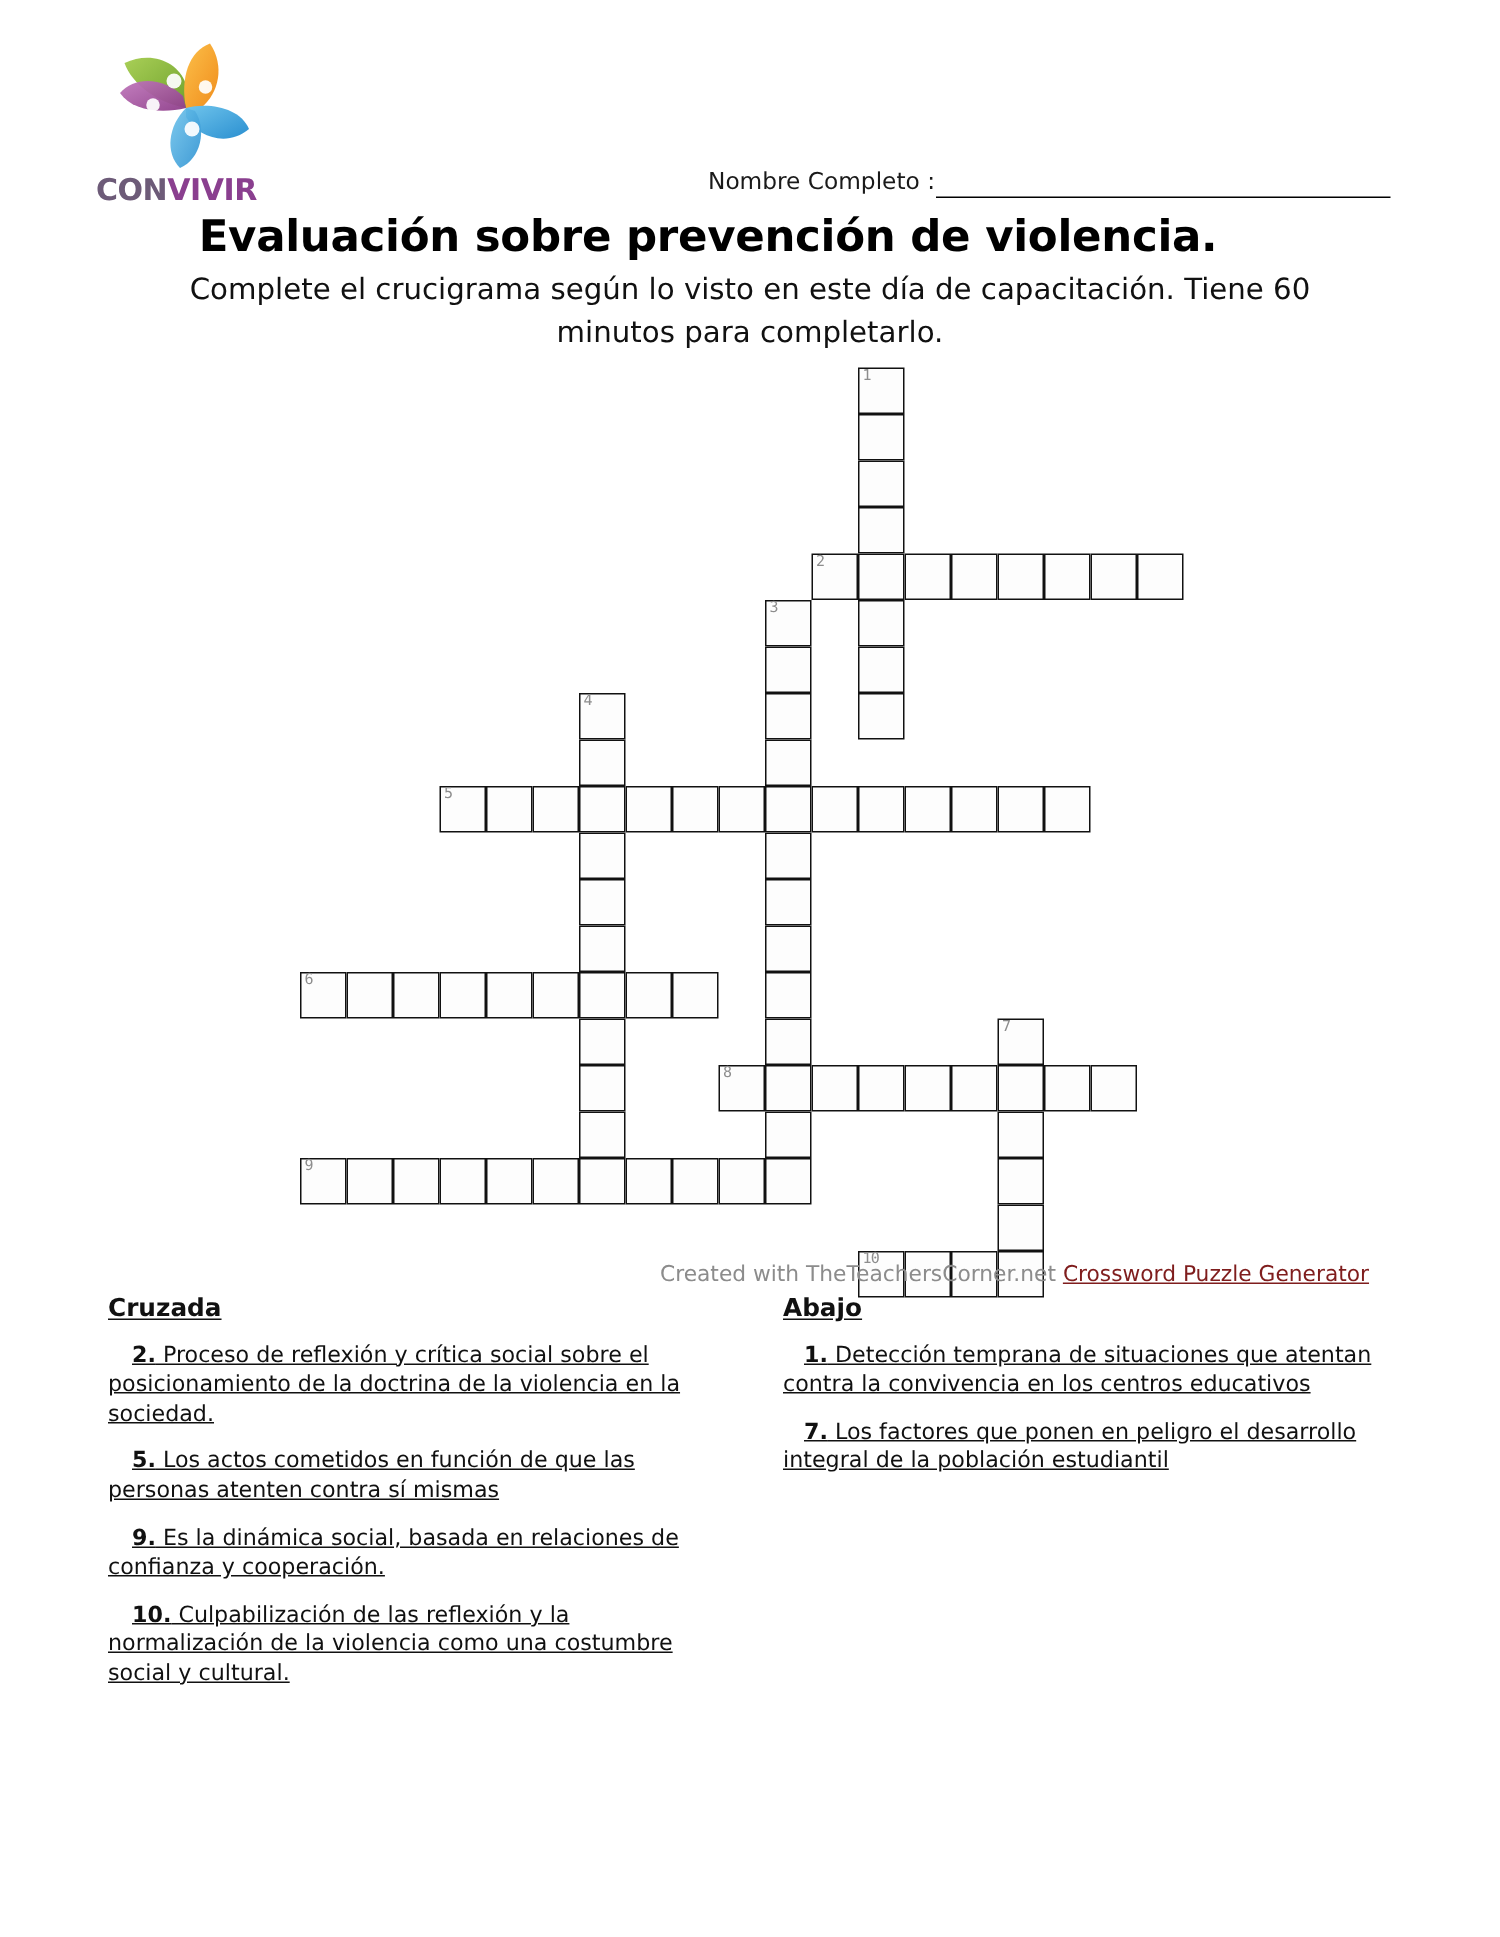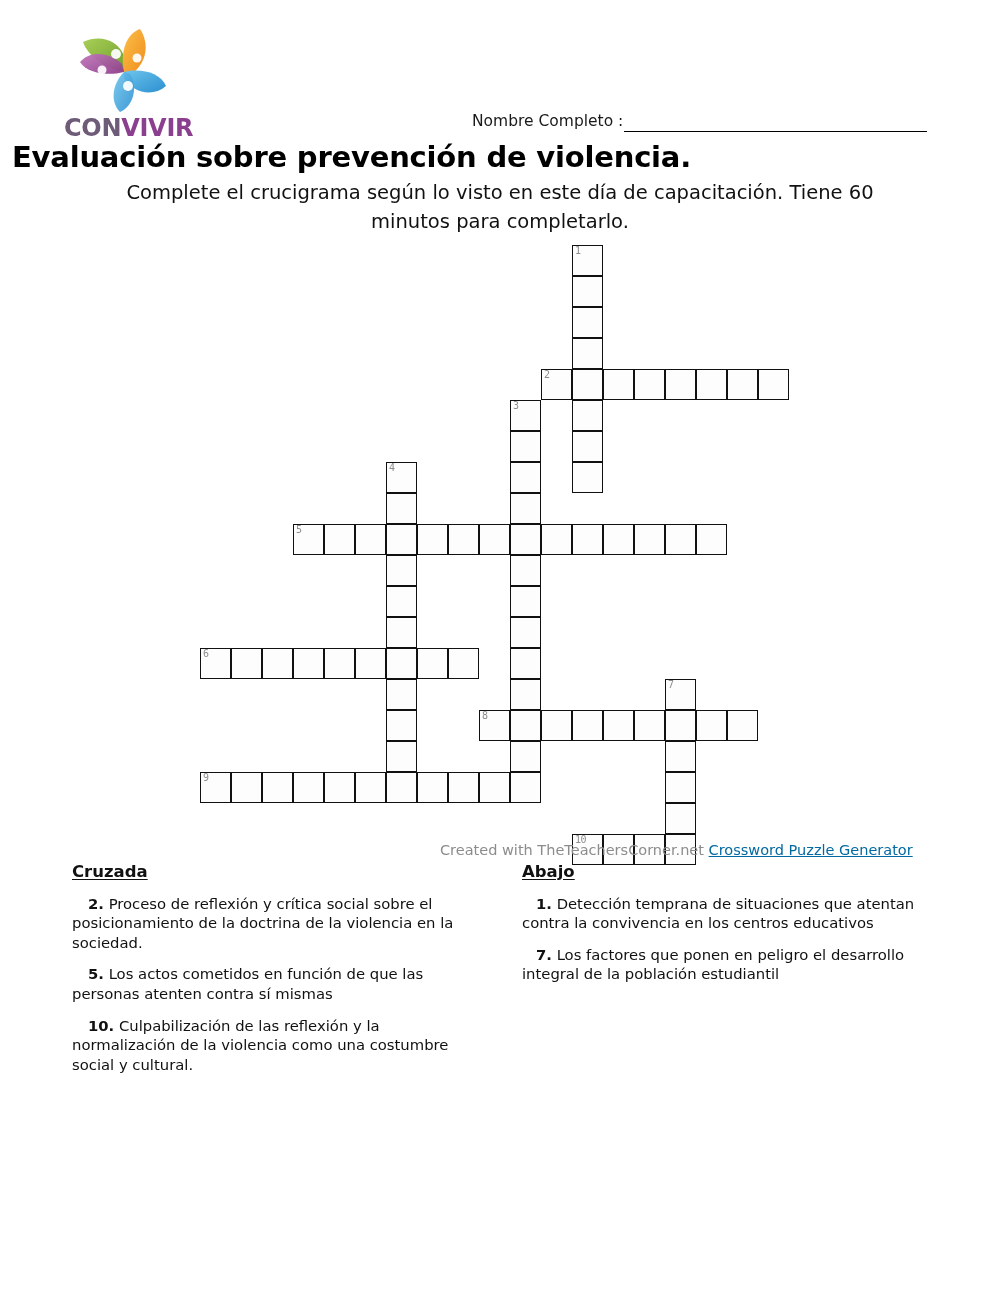--- a/index.html
+++ b/index.html
@@ -20,21 +20,21 @@
     left: 62px;
     top: 28px;
     width: 130px;
     height: 115px;
   }
   .logo-mark { position: absolute; left: 6px; top: 0; width: 112px; height: 88px; }
   .logo-text {
     position: absolute;
     left: 2px;
     top: 86px;
-    font-size: 24px;
+    font-size: 20px;
     font-weight: bold;
     letter-spacing: -0.3px;
     font-family: "DejaVu Sans", "Liberation Sans", sans-serif;
   }
   .logo-con { color: #6d5b78; }
   .logo-vivir { color: #8a3f8f; }
 
   .name-row {
     position: absolute;
     left: 472px;
@@ -52,24 +52,24 @@
     width: 303px;
     height: 0;
     border-bottom: 1.6px solid #000;
   }
 
   .title {
     position: absolute;
     left: 0;
     top: 140px;
     width: 944px;
+    text-align: center;
     font-size: 29px;
     font-weight: bold;
     letter-spacing: -0.2px;
-    margin-left: 12px;
   }
   .subtitle {
     position: absolute;
     left: 100px;
     top: 178px;
     width: 800px;
     text-align: center;
     font-size: 19.5px;
     line-height: 29px;
     color: #111;
@@ -102,34 +102,34 @@
   }
 
   
   .credit {
     position: absolute;
     left: 440px;
     top: 842px;
     font-size: 14.5px;
     color: #8c8c8c;
   }
-  .credit .link { color: #0369a1; text-decoration: underline; }
+  .credit .link { color: #7f1d1d; text-decoration: underline; }
 
   
   .clues { position: absolute; top: 862px; font-size: 14.8px; line-height: 19.6px; color: #111; }
   .clues.across { left: 72px; width: 412px; }
   .clues.down   { left: 522px; width: 420px; }
   .clues h3 {
     margin: 0 0 3px 0;
     font-size: 16.5px;
     font-weight: bold;
     text-decoration: underline;
     text-underline-offset: 2px;
   }
-  .clue { margin: 12px 0 0 0; padding: 0; text-indent: 16px; }
+  .clue { margin: 12px 0 0 0; padding: 0; text-indent: 16px; text-decoration: underline; }
   .clues.down .clue { text-indent: 14px; }
   .clue b { font-weight: bold; }
 </style>
 </head>
 <body>
 
 <div class="logo-wrap">
   <svg class="logo-mark" viewBox="0 0 112 88">
     <defs>
       <linearGradient id="gGreen" x1="0" y1="0" x2="1" y2="1">
@@ -281,20 +281,21 @@
 
 <div class="credit">
   <span>Created with TheTeachersCorner.net </span><span class="link">Crossword Puzzle Generator</span>
 </div>
 
 <div class="clues across">
   <h3>Cruzada</h3>
   <div id="across-list">
       <p class="clue"><b>2.</b><span> Proceso de reflexión y crítica social sobre el posicionamiento de la doctrina de la violencia en la sociedad.</span></p>
       <p class="clue"><b>5.</b><span> Los actos cometidos en función de que las personas atenten contra sí mismas</span></p>
+      <p class="clue"><b>9.</b><span> Es la dinámica social, basada en relaciones de confianza y cooperación.</span></p>
       <p class="clue"><b>10.</b><span> Culpabilización de las reflexión y la normalización de la violencia como una costumbre social y cultural.</span></p>
     </div>
 </div>
 
 <div class="clues down">
   <h3>Abajo</h3>
   <div id="down-list">
       <p class="clue"><b>1.</b><span> Detección temprana de situaciones que atentan contra la convivencia en los centros educativos</span></p>
       <p class="clue"><b>7.</b><span> Los factores que ponen en peligro el desarrollo integral de la población estudiantil</span></p>
     </div>

